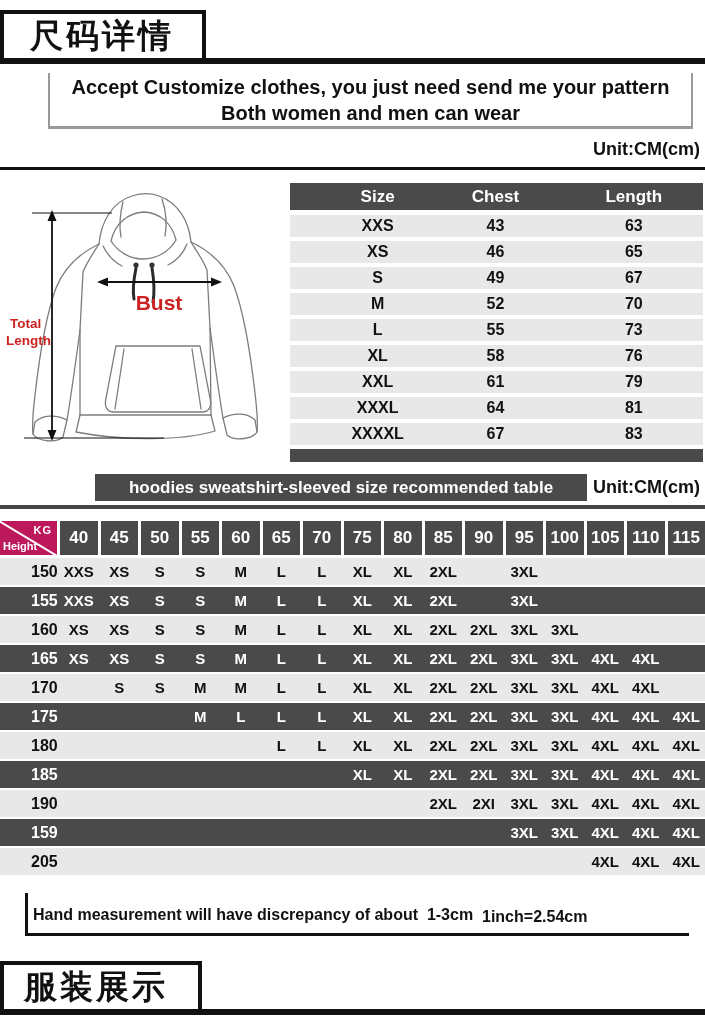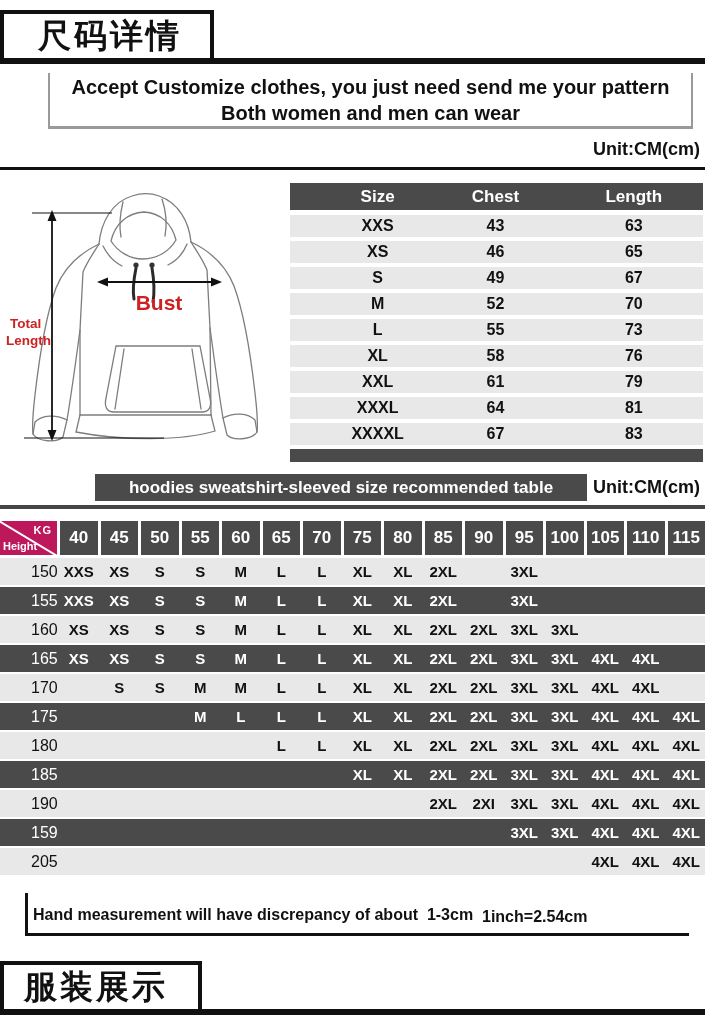--- a/index.html
+++ b/index.html
@@ -3,21 +3,21 @@
 <meta charset="utf-8">
 <style>
   html,body{margin:0;padding:0;background:#fff;}
   #canvas{position:relative;width:705px;height:1024px;background:#fff;overflow:hidden;
           font-family:"Liberation Sans",sans-serif;color:#111;}
   .abs{position:absolute;}
 
   
   .cn-box{border:4px solid #111;display:flex;align-items:center;background:#fff;
           font-size:33px;font-weight:bold;letter-spacing:3px;}
-  .cn-box.top{left:0;top:10px;width:172px;height:45px;padding-left:34px;}
+  .cn-box.top{left:0;top:10px;width:172px;height:45px;padding-left:26px;}
   .cn-box.bottom{left:0;top:961px;width:174px;height:45px;padding-left:20px;}
   .hr-thick{left:0;width:705px;height:6px;background:#111;}
   .hr-top{top:58px;} .hr-bottom{top:1009px;}
 
   
   .subtitle{left:48px;top:73px;width:641px;height:52px;text-align:center;
             border-left:2px solid #9a9a9a;border-right:2px solid #9a9a9a;border-bottom:3px solid #9a9a9a;
             font-size:20px;font-weight:bold;line-height:26px;white-space:nowrap;padding-top:1px;}
 
   
@@ -49,21 +49,21 @@
   .wcell{background:#4a4a4a;color:#fff;font-weight:bold;font-size:17px;
          display:flex;align-items:center;justify-content:center;}
   .corner{position:relative;background:#be185d;overflow:hidden;}
   .corner::after{content:"";position:absolute;left:-20%;top:50%;width:140%;height:2px;
                  background:#fff;transform:rotate(31deg);}
   .corner .kg{position:absolute;top:3px;right:5px;color:#fff;font-weight:bold;font-size:11px;letter-spacing:1px;}
   .corner .hg{position:absolute;bottom:3px;left:3px;color:#fff;font-weight:bold;font-size:11px;}
   .rec-row{height:27px;margin-bottom:2px;align-items:center;}
   .rec-body .rec-row:nth-of-type(odd){background:#e8e8e8;color:#111;}
   .rec-body .rec-row:nth-of-type(even){background:#4a4a4a;color:#fff;}
-  .hcell{text-align:center;font-weight:normal;font-size:16px;margin-left:31px;}
+  .hcell{text-align:center;font-weight:bold;font-size:16px;margin-left:31px;}
   .cell{text-align:center;font-weight:bold;font-size:15px;}
 
   
   .note-vline{left:25px;top:893px;width:3px;height:42px;background:#111;}
   .note-hline{left:25px;top:933px;width:664px;height:3px;background:#111;}
   .note-text{left:33px;top:906px;font-size:16px;font-weight:bold;white-space:pre;}
   .inch-text{left:482px;top:908px;font-size:16px;font-weight:bold;}
 
   svg text{font-family:"Liberation Sans",sans-serif;}
 </style>

